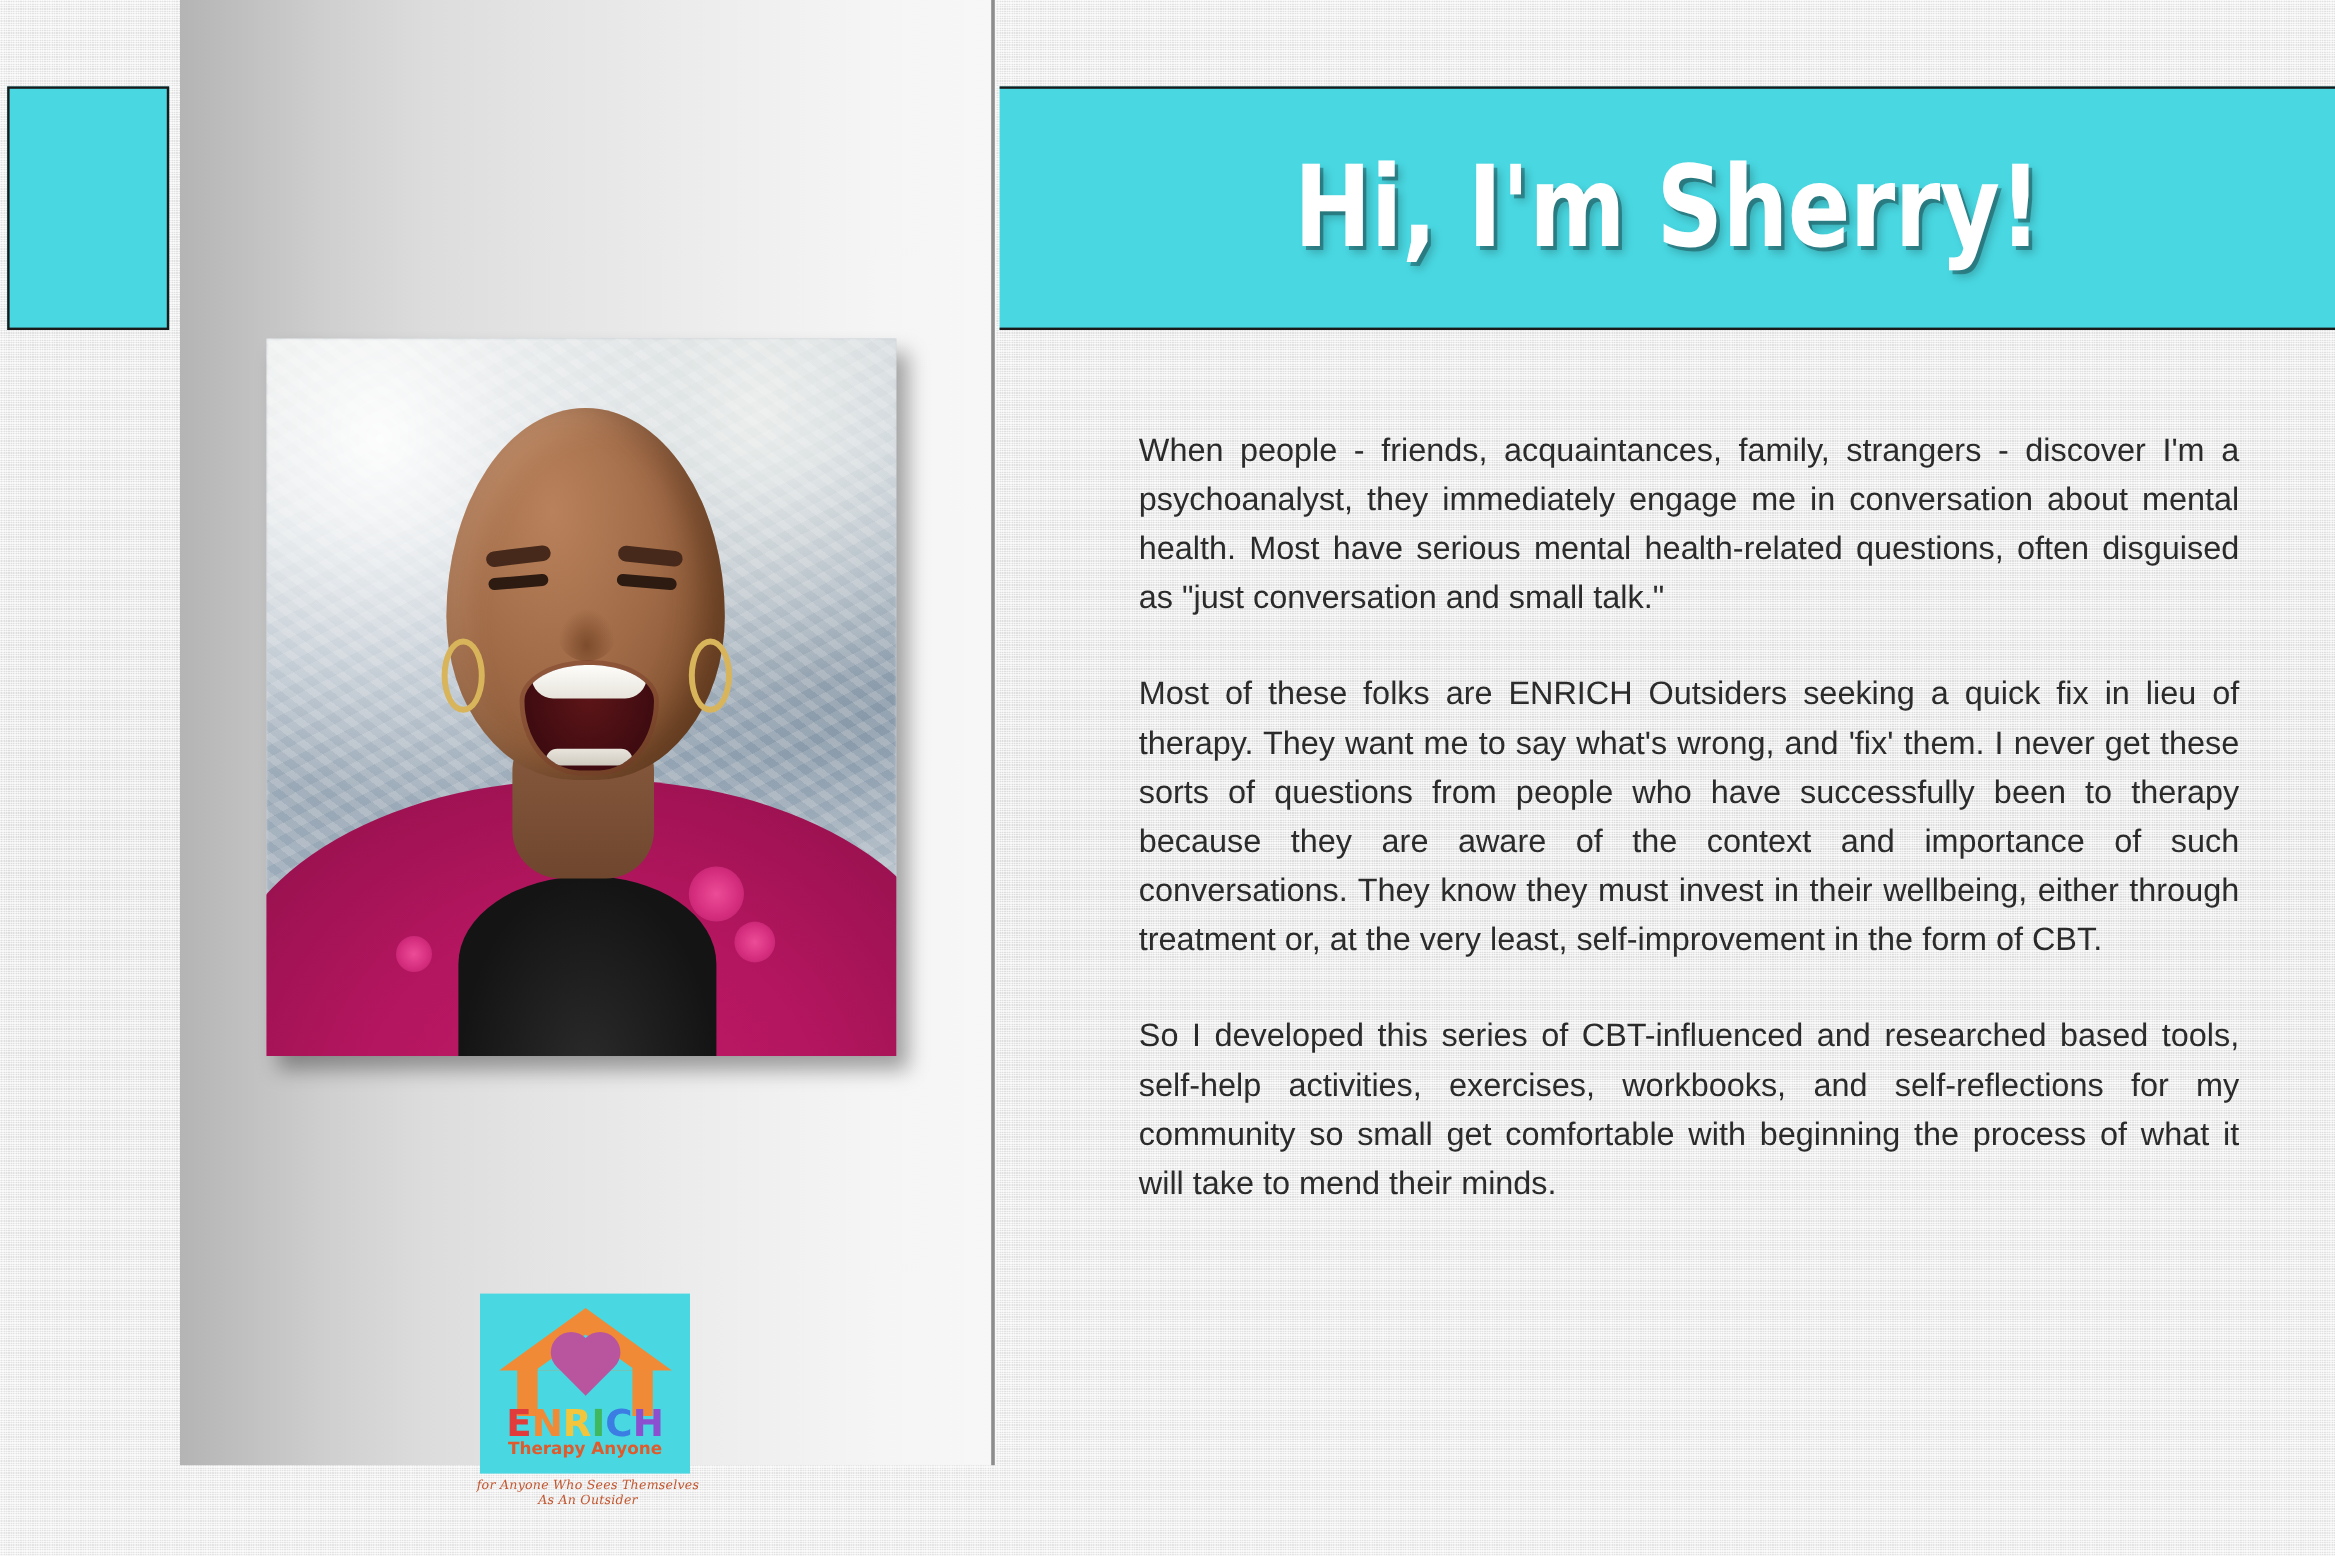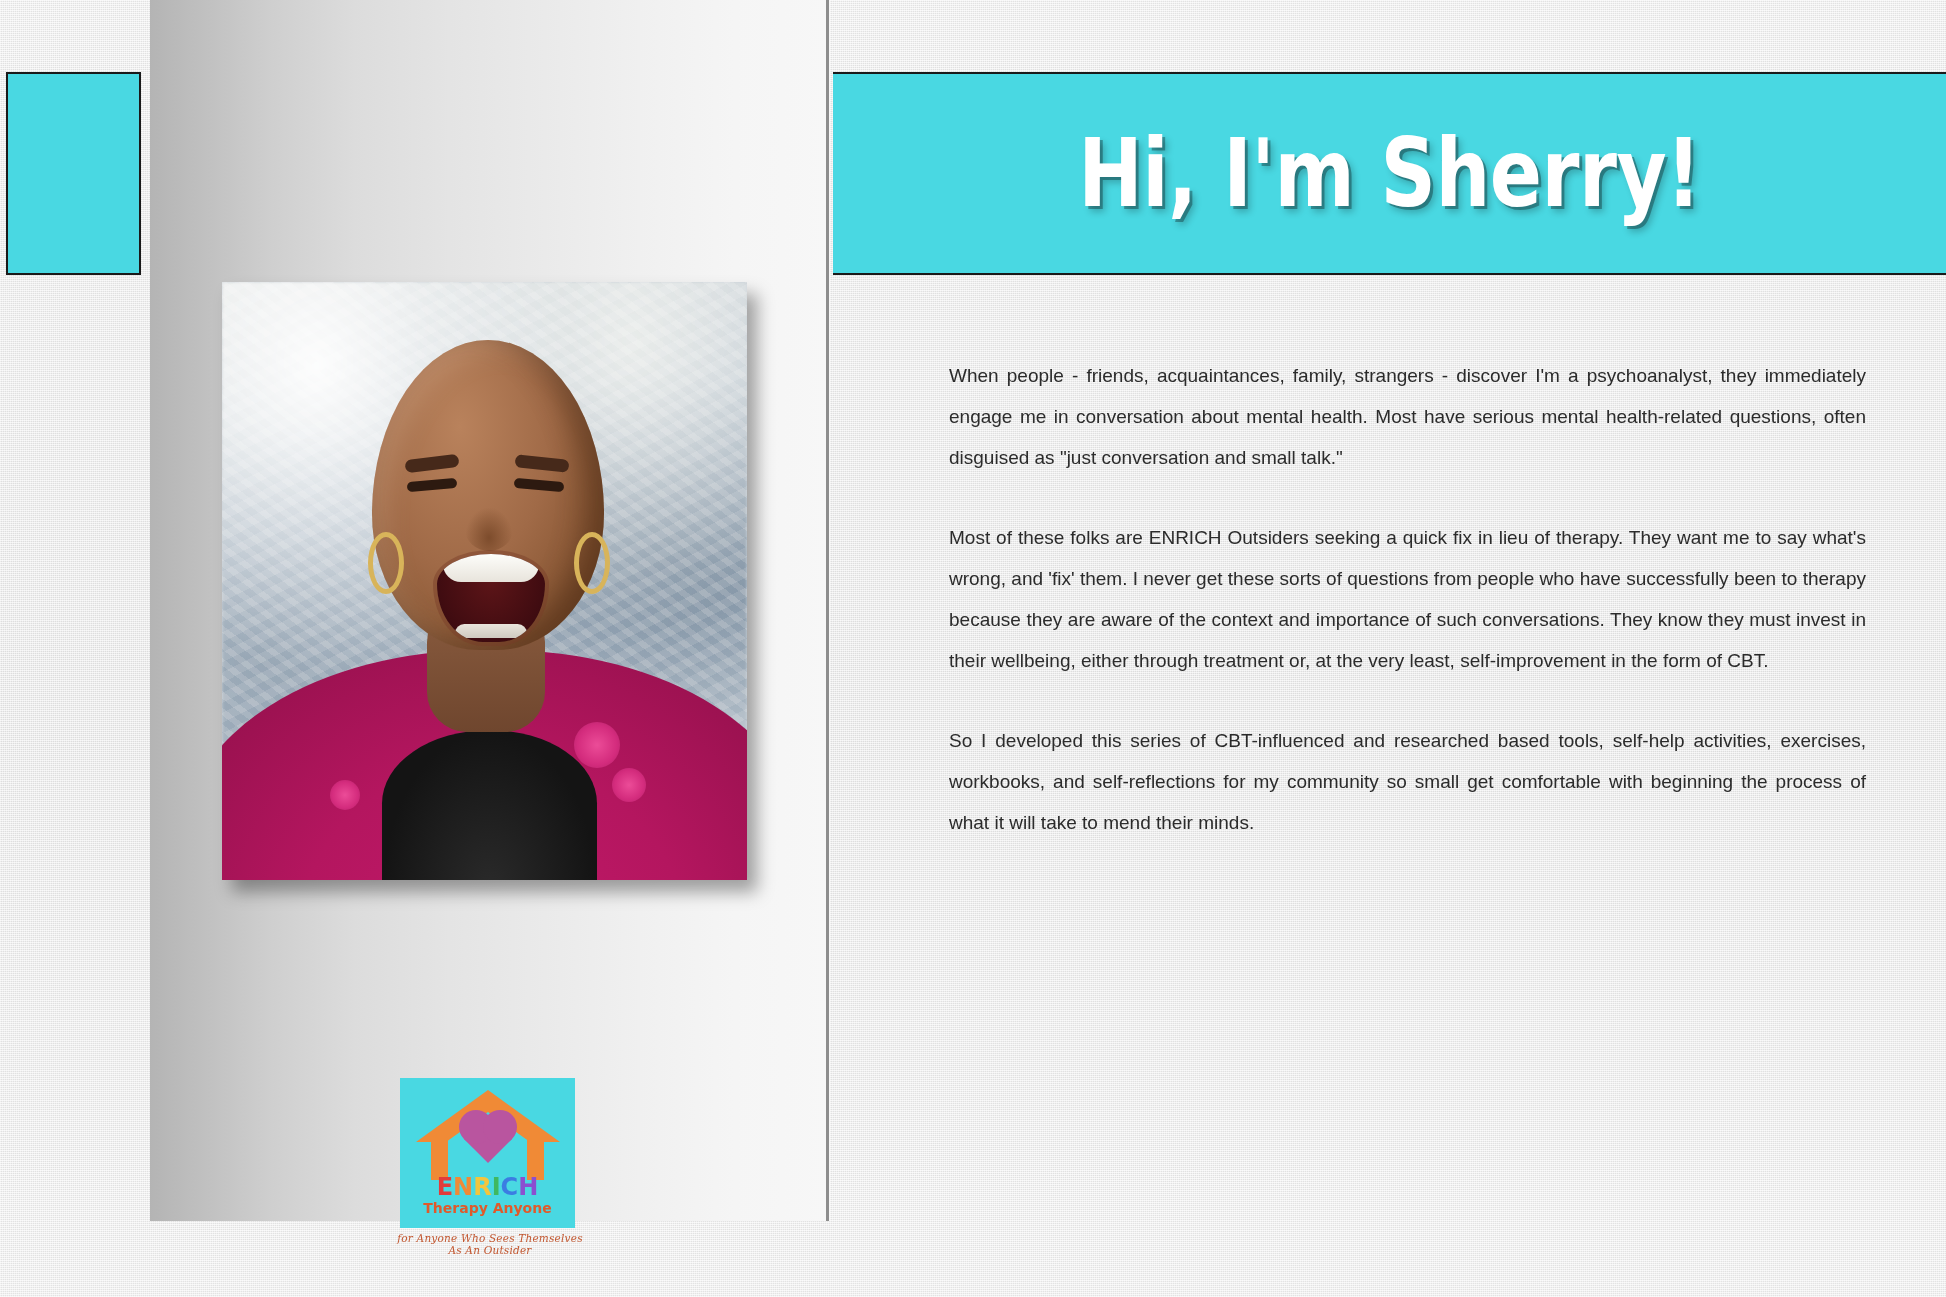--- a/index.html
+++ b/index.html
@@ -244,21 +244,21 @@
 
   
   .body-col {
     position: absolute;
     left: 949px;
     top: 355px;
     width: 917px;
   }
   .para {
     font-family: "Liberation Sans", sans-serif;
-    font-size: 19px;
+    font-size: 27px;
     line-height: 41px;
     color: #2b2b2b;
     text-align: justify;
     margin: 0 0 39px 0;
   }
   .para:last-child { margin-bottom: 0; }
 
   
   .logo {
     position: absolute;
@@ -320,21 +320,21 @@
   .logo-heart::before { top: -17px; left: 0; }
   .logo-heart::after { top: 0; left: 17px; }
   .logo-word {
     position: absolute;
     left: 0;
     right: 0;
     top: 96px;
     text-align: center;
     font-family: "DejaVu Sans", sans-serif;
     font-weight: bold;
-    font-size: 24px;
+    font-size: 31px;
     letter-spacing: 0px;
     line-height: 26px;
     white-space: nowrap;
   }
   .logo-word span:nth-child(1) { color: #e23b3b; }
   .logo-word span:nth-child(2) { color: #f08a36; }
   .logo-word span:nth-child(3) { color: #f2c53d; }
   .logo-word span:nth-child(4) { color: #3fb860; }
   .logo-word span:nth-child(5) { color: #3b7de2; }
   .logo-word span:nth-child(6) { color: #8b4fd0; }

